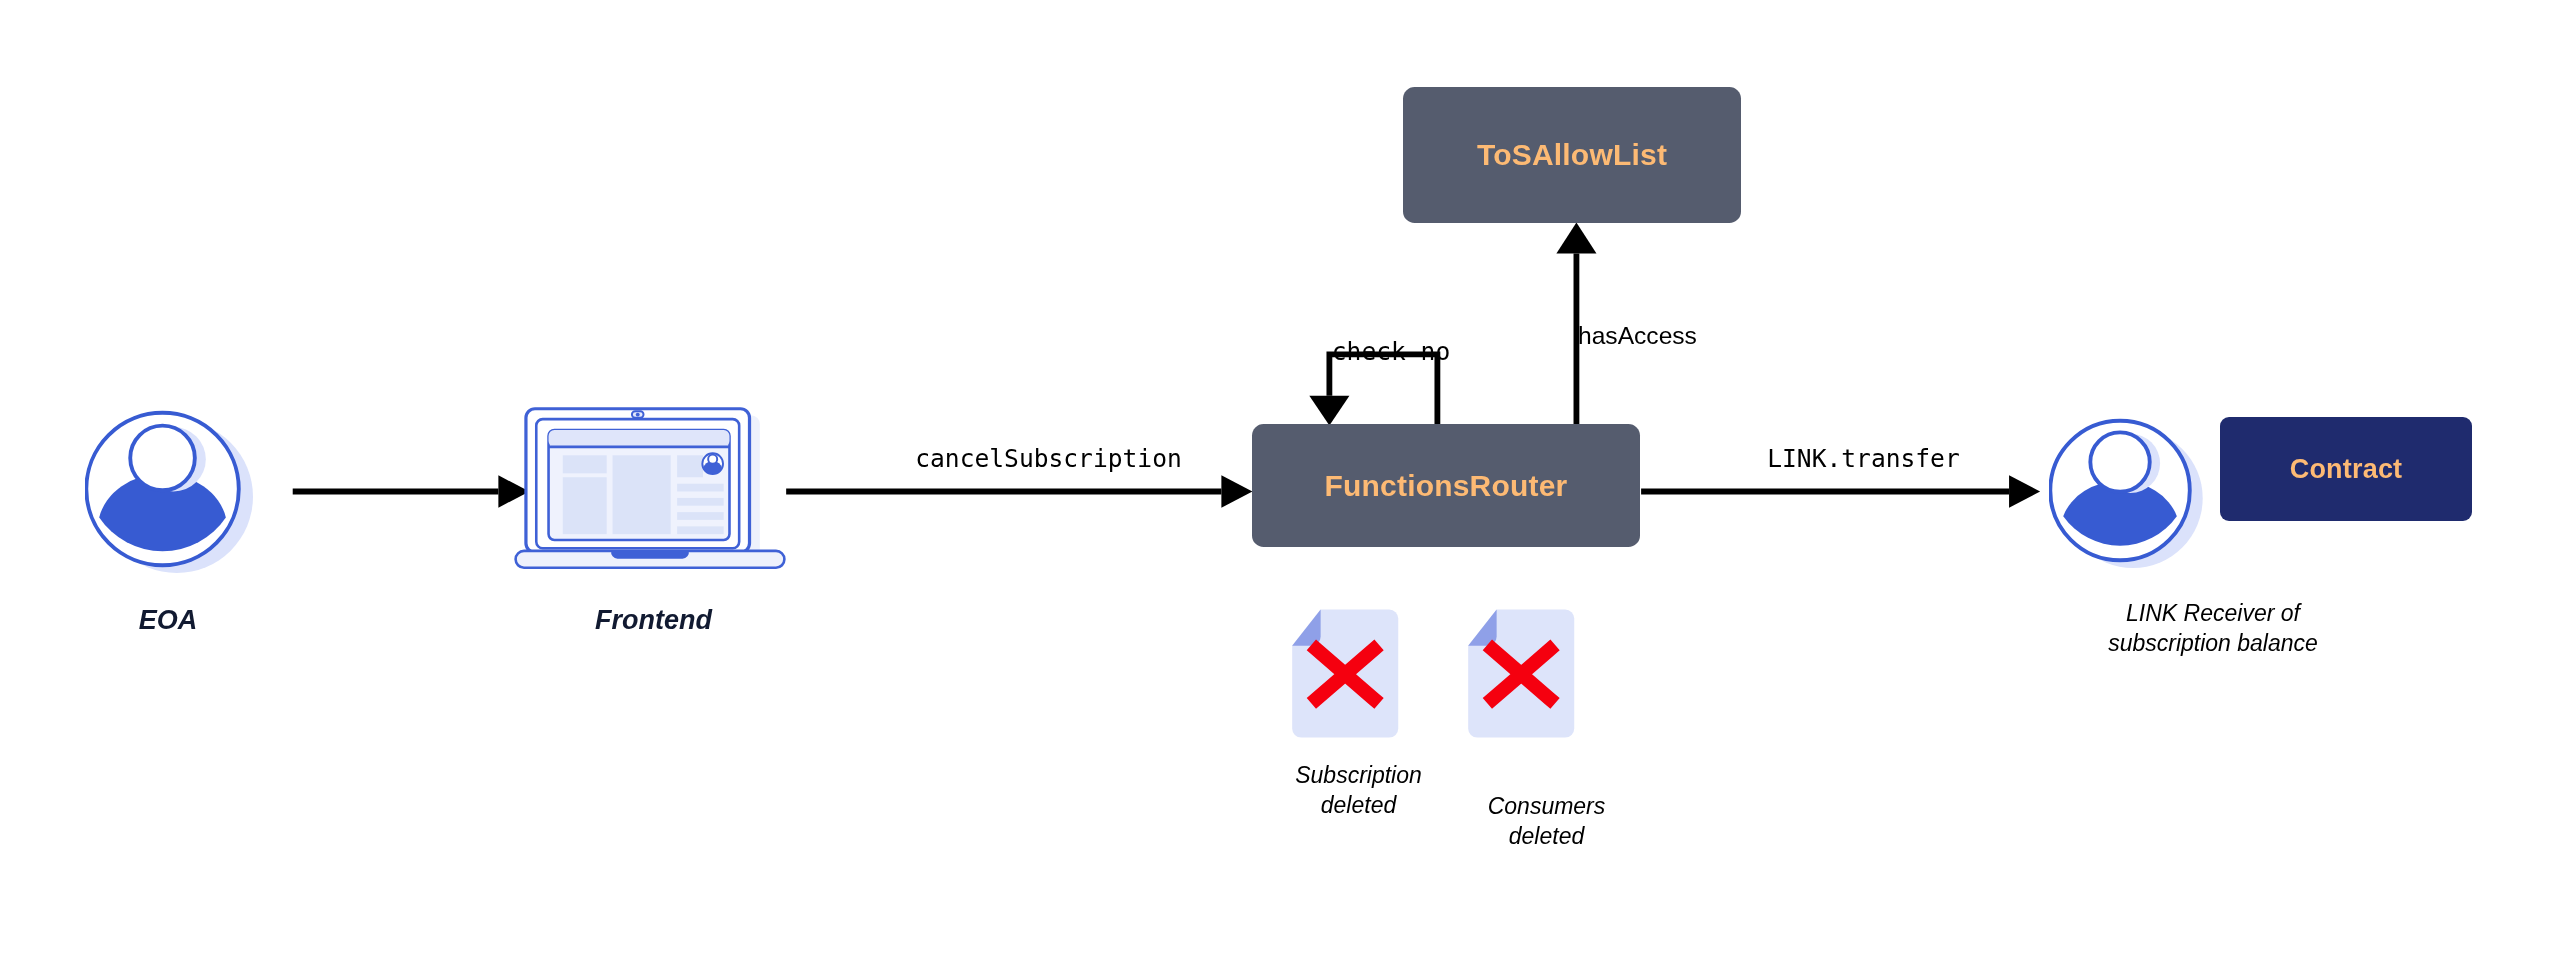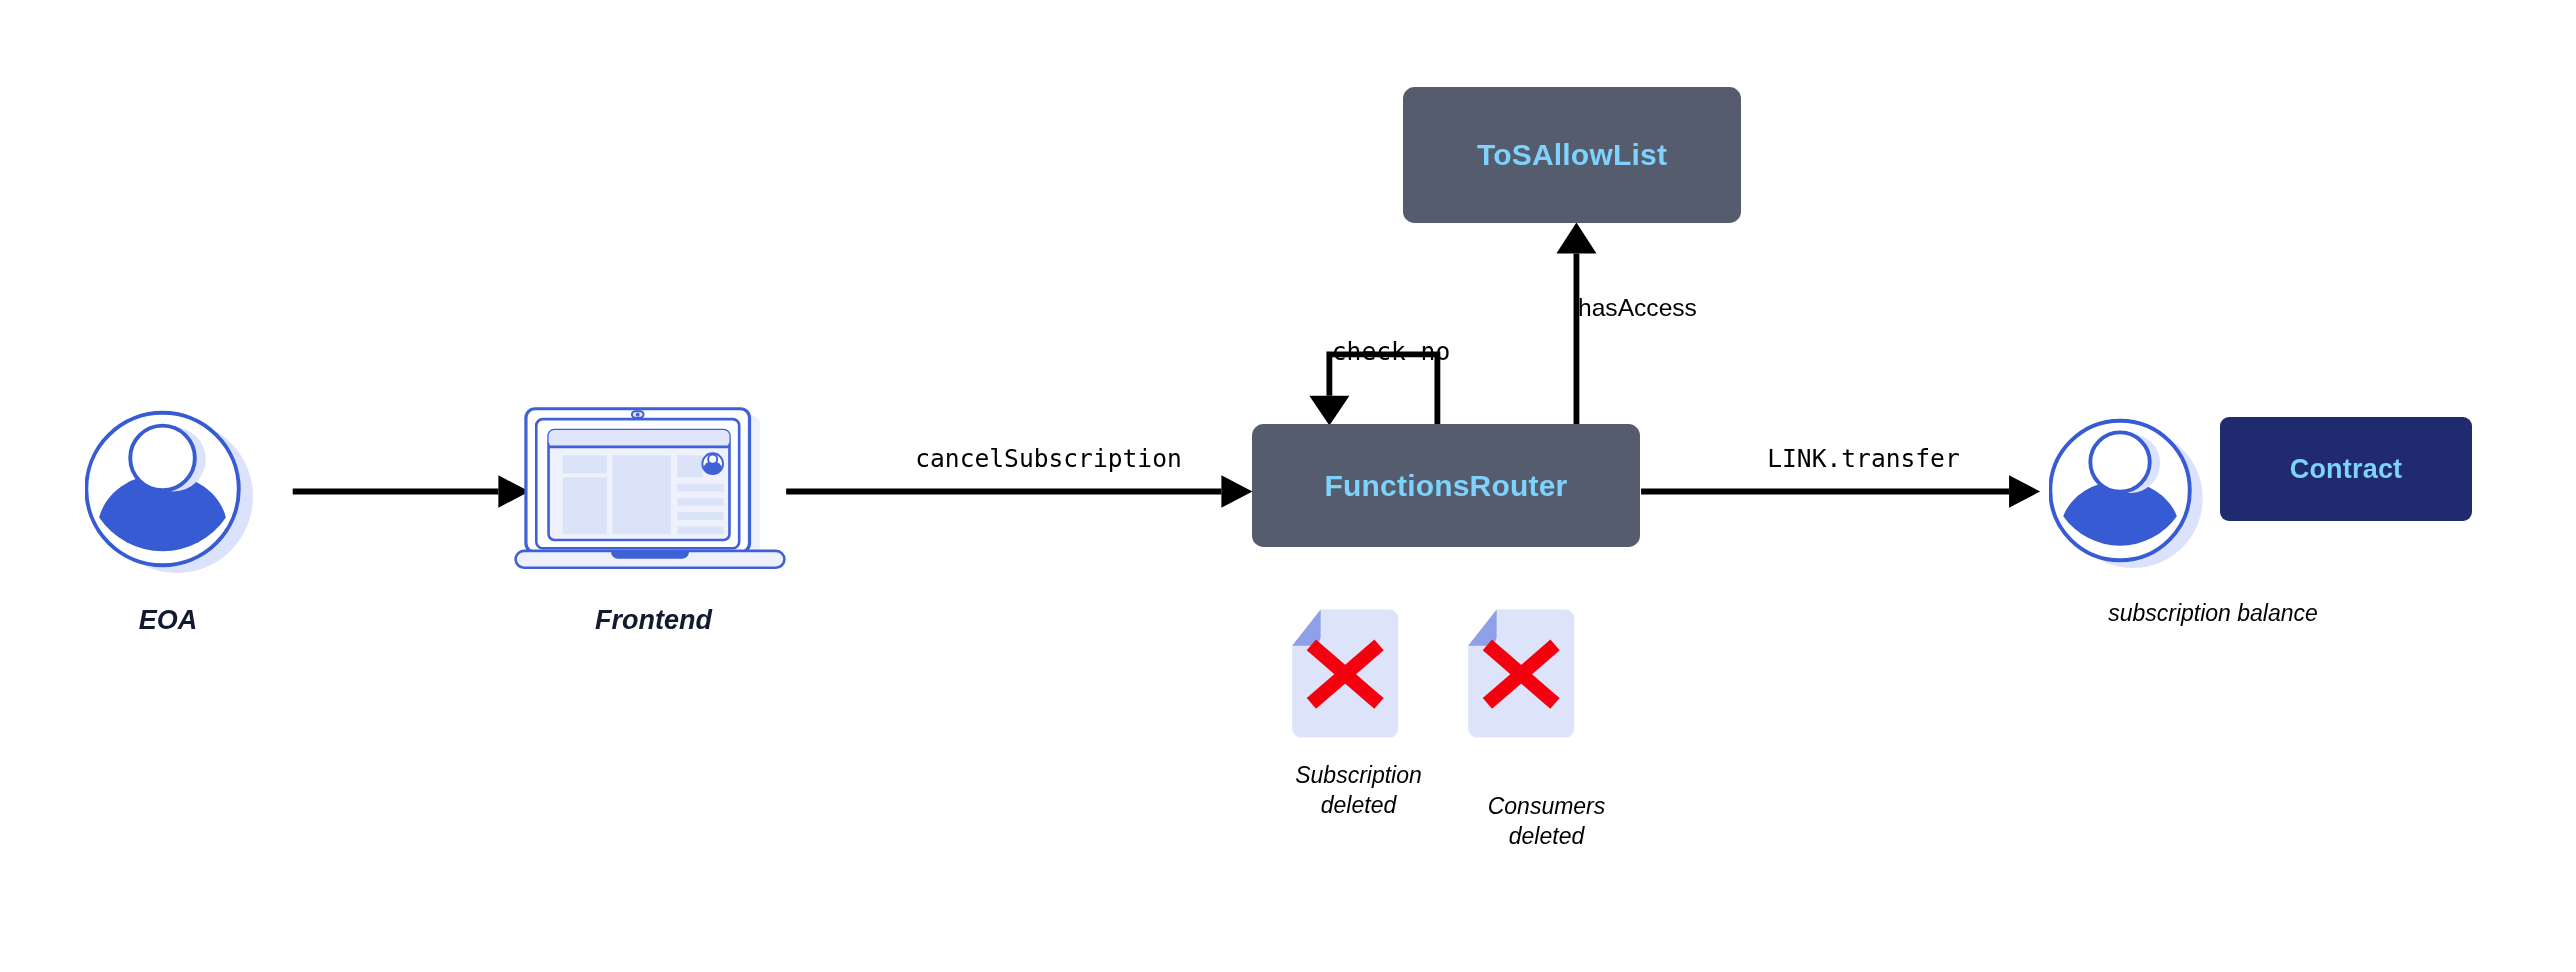--- a/index.html
+++ b/index.html
@@ -23,21 +23,21 @@
   .node {
     position: absolute;
   }
   
   .box {
     position: absolute;
     display: flex;
     align-items: center;
     justify-content: center;
     border-radius: 11.6px;
-    color: #7dd3fc;
+    color: #fdba74;
     font-weight: bold;
     letter-spacing: 0.2px;
   }
   .box-slate { background: #555c6e; }
   .box-navy  { background: #1f2b6e; }
 
   #tos-allow-list-box {
     left: 1403px; top: 87px;
     width: 338px; height: 136px;
     font-size: 30px;
@@ -87,20 +87,21 @@
     position: absolute;
     text-align: center;
     color: #000000;
     font-family: "DejaVu Sans Mono", "Liberation Mono", monospace;
     font-size: 24.6px;
     line-height: 1.30;
     white-space: pre;
   }
   .edge-label-sans {
     font-family: "Liberation Sans", sans-serif;
+    margin-top: 28px;
   }
   #cancel-subscription-label {
     left: 809px; top: 443px; width: 479px;
   }
   #link-transfer-label {
     left: 1663px; top: 443px; width: 401px;
   }
   #has-access-label {
     left: 1578px; top: 292px; width: 259px;
     text-align: left;
@@ -247,17 +248,18 @@
     <path d="M 22,158 a 108,108 0 0 0 176,0 a 92,77 0 0 0 -176,0 z" fill="#375bd2"></path>
     <circle cx="126" cy="76" r="46" fill="#dbe2fb"></circle>
     <circle cx="110" cy="74" r="46" fill="#ffffff" stroke="#375bd2" stroke-width="6"></circle>
   </svg>
 
   <div class="box box-navy" id="contract-box">
     <span>Contract</span>
   </div>
 
   <div class="caption caption-plain" id="link-receiver-caption">
+    <div>LINK Receiver of</div>
     <div>subscription balance</div>
   </div>
 
 </div>
 
 
 </body></html>

